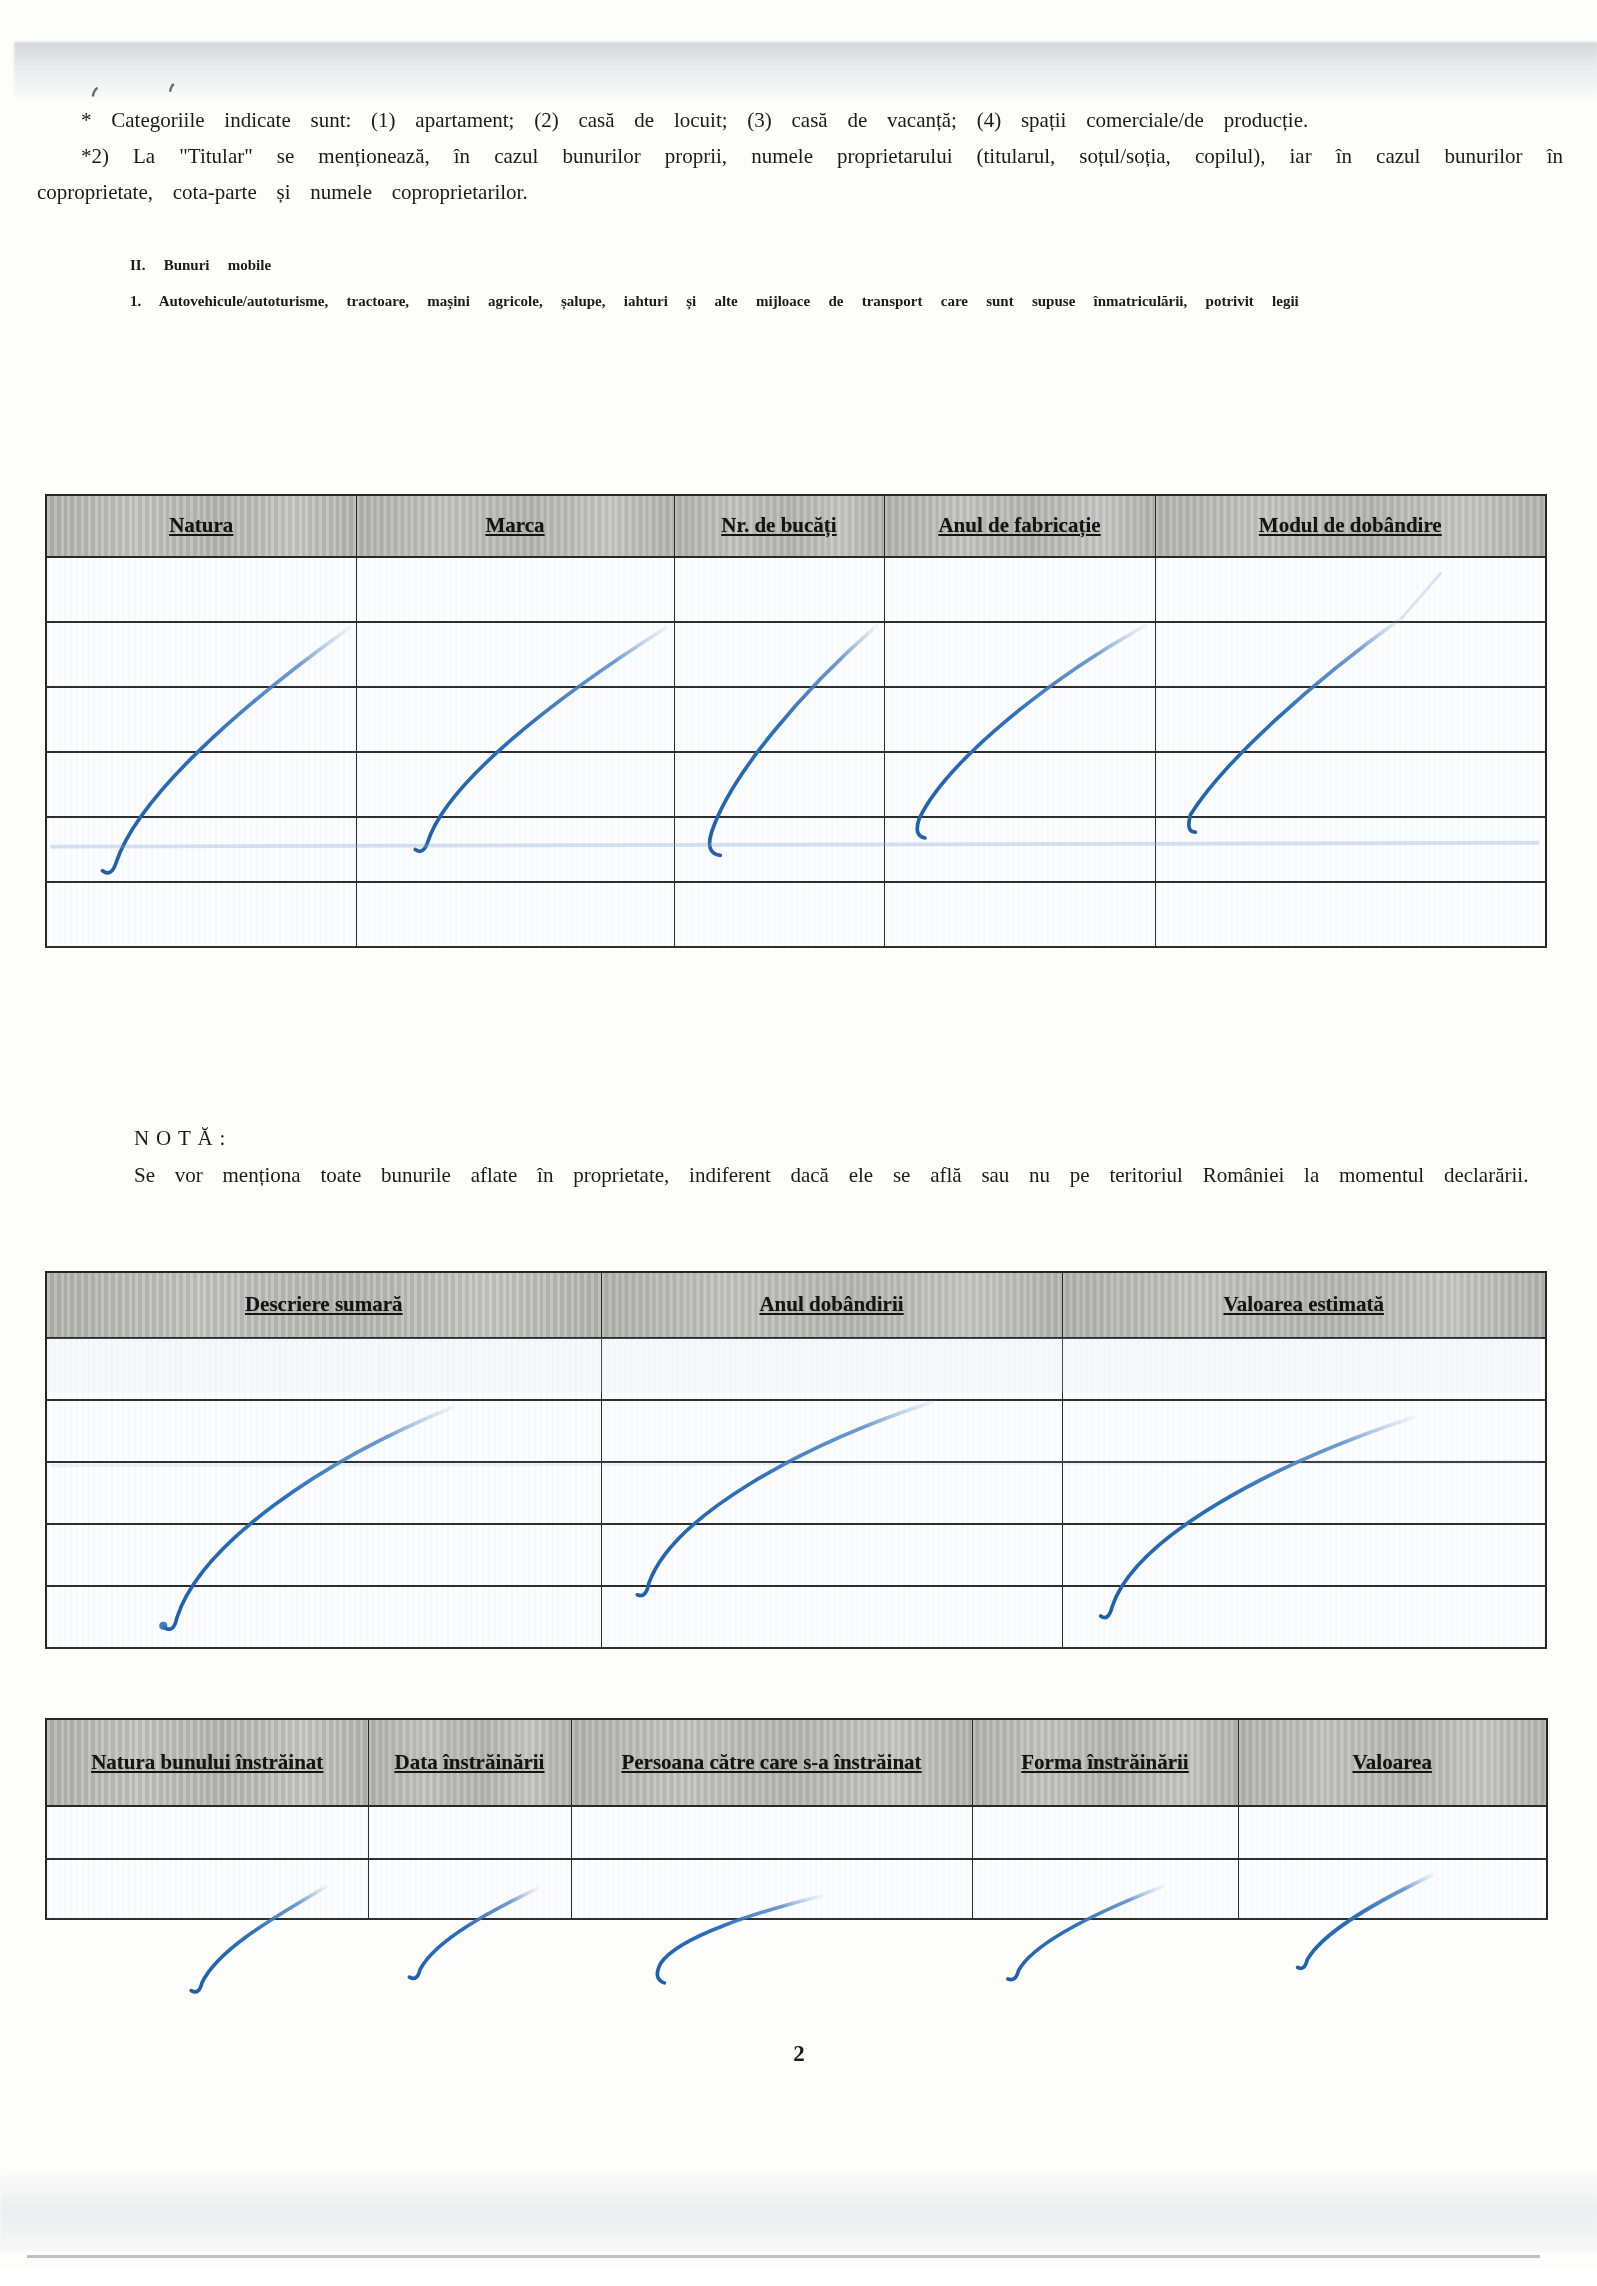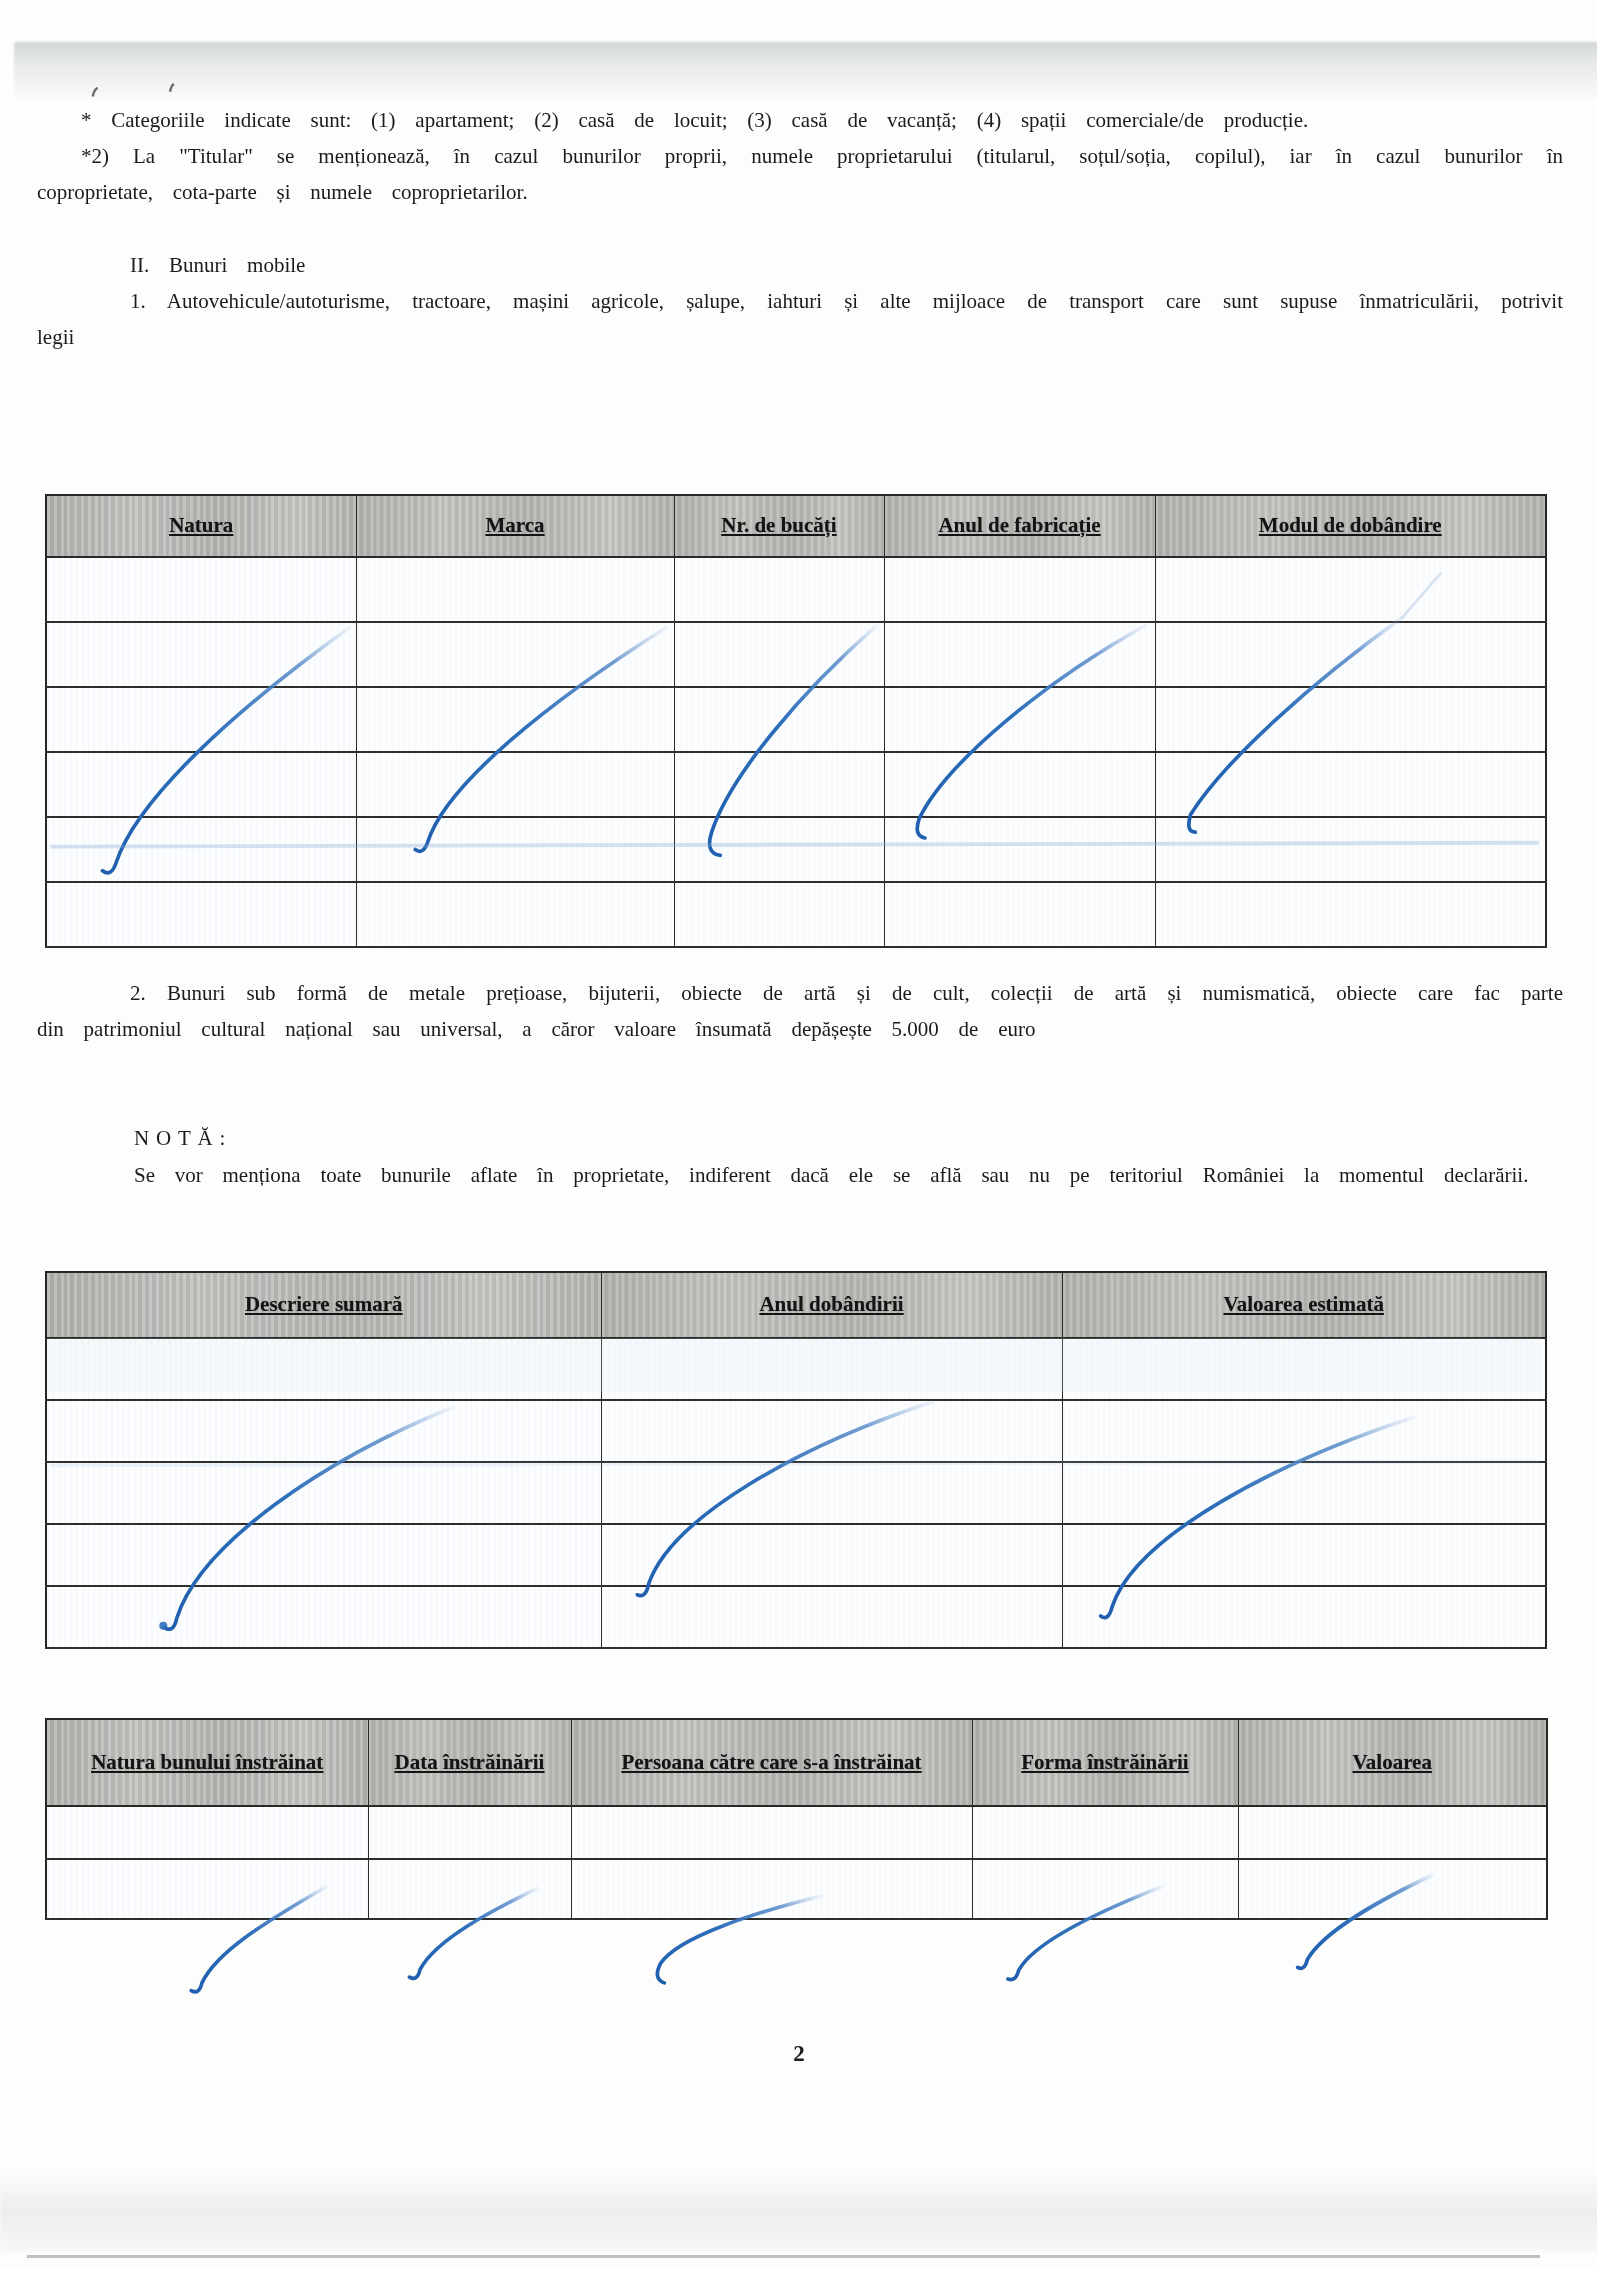--- a/index.html
+++ b/index.html
@@ -16,21 +16,21 @@
   .band-bottom{position:absolute;top:2167px;left:0;right:0;height:85px;
     background:linear-gradient(180deg,rgba(210,215,217,0),rgba(198,204,207,.30) 55%,rgba(222,226,228,.15));
     filter:blur(1.2px);}
   .bottom-line{position:absolute;top:2255px;left:27px;width:1513px;height:2.9px;background:#b2b6b6;opacity:.85;}
 
   
   .txt{position:absolute;left:37px;width:1526px;text-align:justify;
     font-size:21px;line-height:36px;word-spacing:14.5px;}
   .txt p{margin:0;text-indent:44px;}
   .hblock{position:absolute;left:37px;width:1526px;text-align:justify;
-    font-size:21px;line-height:36px;word-spacing:14.5px;font-weight:normal;text-indent:93px;}
+    font-size:15px;line-height:36px;word-spacing:14.5px;font-weight:bold;text-indent:93px;}
   #sec2-title{text-align:left;}
   #nota-block{position:absolute;left:37px;width:1526px;font-size:21px;line-height:37px;word-spacing:14.5px;}
   #nota-block .nota-label{margin:0;text-indent:97px;letter-spacing:6.8px;font-family:Liberation Serif, serif;}
   #nota-block .nota-text{margin:0;text-indent:97px;text-align:justify;}
   #page-number{position:absolute;top:2041px;left:0;width:1598px;text-align:center;
     font-size:23px;font-weight:bold;}
 
   
   table.scan{position:absolute;left:45px;width:1499px;border-collapse:collapse;table-layout:fixed;
     border:2.9px solid var(--table-border,#262624);}
@@ -127,21 +127,20 @@
       <tr>
           <td></td>
           <td></td>
           <td></td>
           <td></td>
           <td></td>
         </tr>
     </tbody>
   </table>
 
-  <div class="hblock" style="top:975px;">2. Bunuri sub formă de metale prețioase, bijuterii, obiecte de artă și de cult, colecții de artă și numismatică, obiecte care fac parte din patrimoniul cultural național sau universal, a căror valoare însumată depășește 5.000 de euro</div>
 
   <div id="nota-block" style="top:1120px;">
     <p class="nota-label">NOTĂ:</p>
     <p class="nota-text">Se vor menționa toate bunurile aflate în proprietate, indiferent dacă ele se află sau nu pe teritoriul României la momentul declarării.</p>
   </div>
 
   <table class="scan t2">
     <colgroup>
         <col style="width:555px">
         <col style="width:461px">

